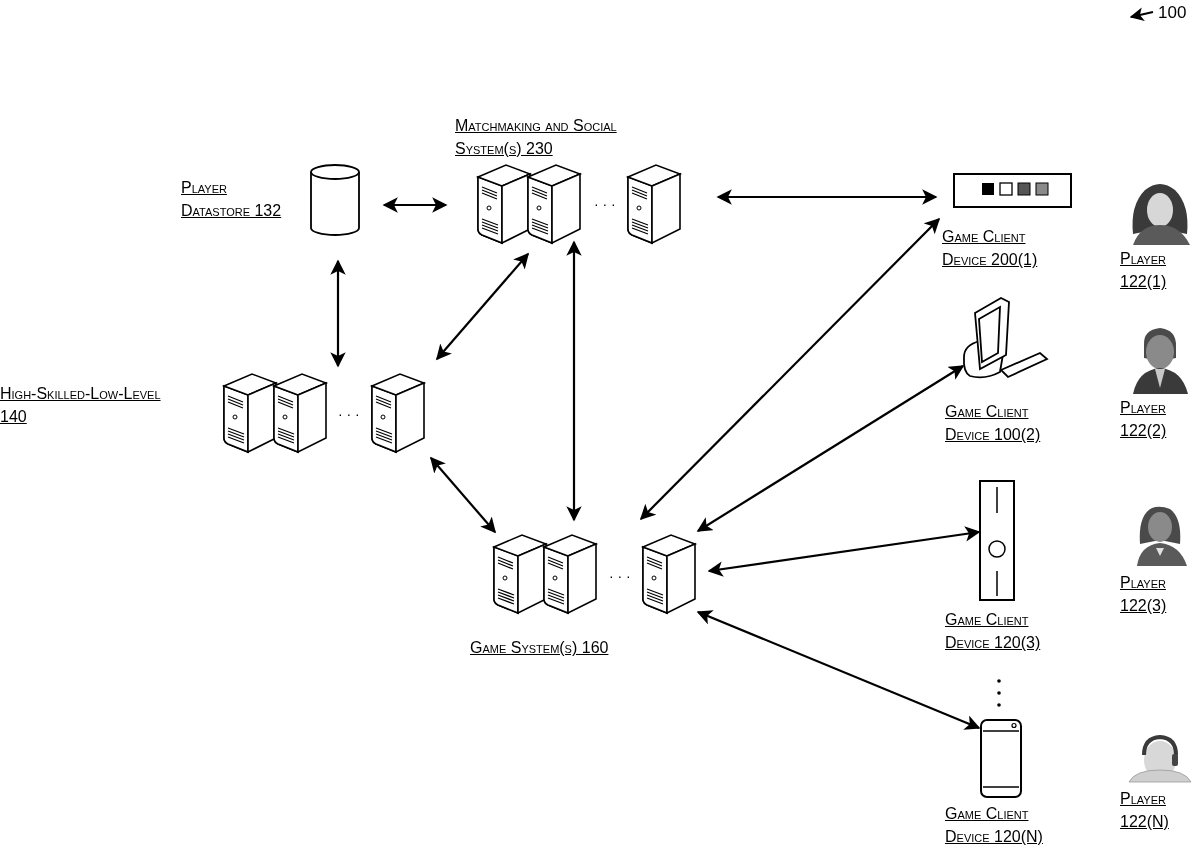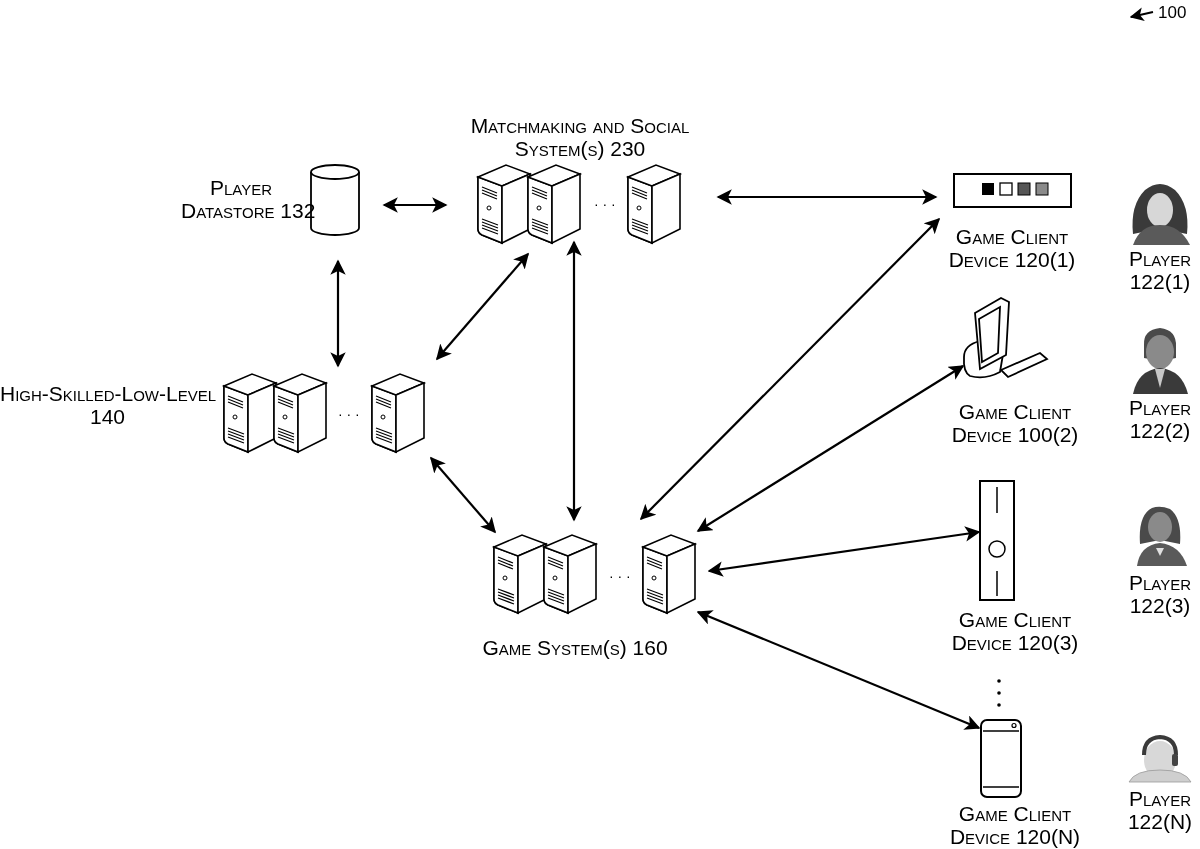--- a/index.html
+++ b/index.html
@@ -1,18 +1,18 @@
 <!DOCTYPE html>
 <html><head>
 <meta charset="utf-8">
 <style>
   html, body { margin: 0; padding: 0; background: #ffffff; }
   body { width: 1200px; height: 849px; position: relative; overflow: hidden; font-family: "Liberation Sans", sans-serif; color: #000; }
   #diagram { position: absolute; left: 0; top: 0; width: 1200px; height: 849px; }
-  .lbl { position: absolute; text-align: center; font-size: 21px; line-height: 23px; font-variant: small-caps; white-space: nowrap; }
+  .lbl { position: absolute; text-align: left; font-size: 16px; line-height: 23px; font-variant: small-caps; white-space: nowrap; text-decoration: underline; }
   .ref { position: absolute; font-size: 17px; }
 </style>
 </head>
 <body>
 
 <svg id="diagram" width="1200" height="849" viewBox="0 0 1200 849" xmlns="http://www.w3.org/2000/svg">
   <defs>
     <marker id="ah" viewBox="0 0 10 10" refX="9" refY="5" markerWidth="7" markerHeight="7" orient="auto-start-reverse">
       <path d="M0,0 L10,5 L0,10 L2.5,5 z" fill="#000"></path>
     </marker>
@@ -151,21 +151,21 @@
 <div class="lbl" style="left:470px; top:636px; width:210px;">
   <div>Game System(s) 160</div>
 </div>
 
 <div class="ref" style="left:594px; top:196px; font-size:14px;">· · ·</div>
 <div class="ref" style="left:338px; top:406px; font-size:14px;">· · ·</div>
 <div class="ref" style="left:609px; top:568px; font-size:14px;">· · ·</div>
 
 <div class="lbl" style="left:942px; top:225px; width:140px;">
   <div>Game Client</div>
-  <div>Device 120(1)</div>
+  <div>Device 200(1)</div>
 </div>
 <div class="lbl" style="left:945px; top:400px; width:140px;">
   <div>Game Client</div>
   <div>Device 100(2)</div>
 </div>
 <div class="lbl" style="left:945px; top:608px; width:140px;">
   <div>Game Client</div>
   <div>Device 120(3)</div>
 </div>
 <div class="lbl" style="left:945px; top:802px; width:140px;">

